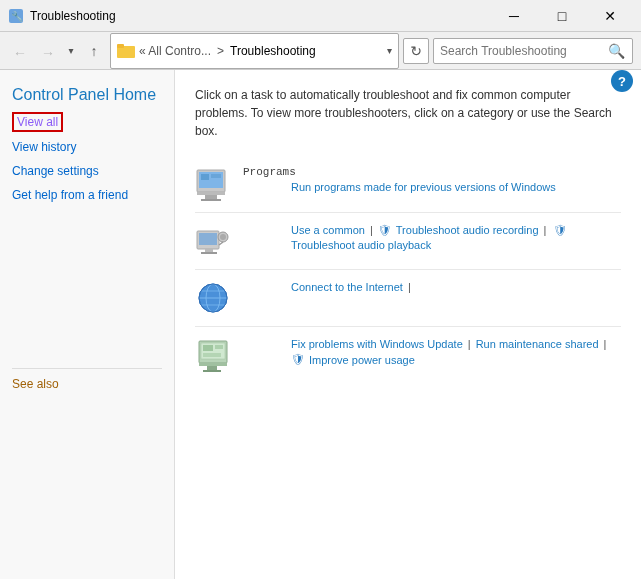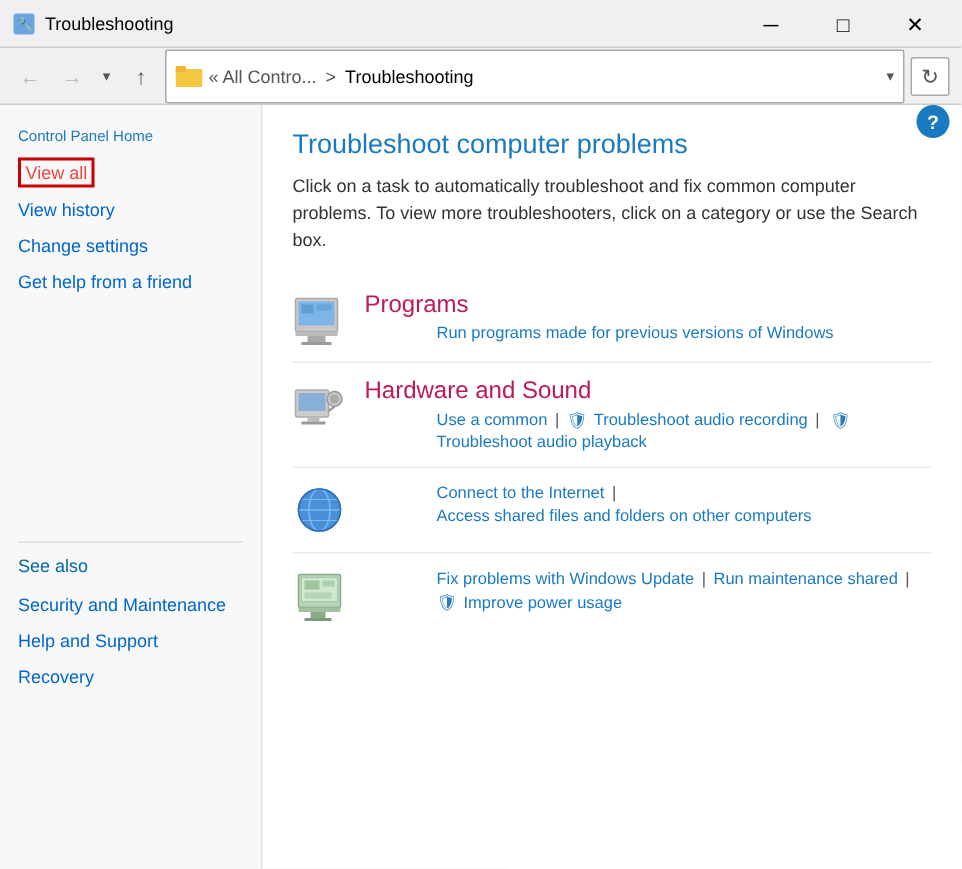--- a/index.html
+++ b/index.html
@@ -111,43 +111,43 @@
       width: 175px;
       background: #f8f8f8;
       border-right: 1px solid #ddd;
       padding: 12px 0;
     }
     .sidebar-section {
       padding: 4px 12px;
       margin-bottom: 4px;
     }
     .sidebar-title {
-      font-size: 10px; font-weight: 600; color: #000;
+      font-size: 16px; font-weight: 600; color: #000;
       margin-bottom: 8px;
     }
     .sidebar-link {
       display: block;
       font-size: 12px;
       color: #0066cc;
       text-decoration: none;
       padding: 2px 0;
       cursor: pointer;
     }
     .sidebar-link.highlighted {
-      color: #ef4444;
+      color: #8b5cf6;
       border: 2px solid #cc0000;
       padding: 1px 3px;
       display: inline-block;
     }
     .sidebar-divider {
       height: 1px; background: #ddd;
       margin: 8px 12px;
     }
     .see-also-title {
-      font-size: 12px; color: #0369a1;
+      font-size: 12px; color: #a16207;
       padding: 0 12px;
       margin-bottom: 6px;
       margin-top: 8px;
     }
 
     
     .content {
       flex: 1;
       background: white;
       padding: 16px 20px;
@@ -180,24 +180,25 @@
       gap: 12px;
     }
     .category-item:first-child { border-top: none; }
     .category-icon {
       width: 36px; height: 36px;
       flex-shrink: 0;
       display: flex; align-items: center; justify-content: center;
     }
     .category-info { flex: 1; }
     .category-name {
-      font-size: 16px;
-      color: #be185d;
+      font-size: 11px;
+      color: #404040;
       margin-bottom: 3px;
       cursor: pointer;
+      font-family: Liberation Mono, monospace;
     }
     .category-links {
       display: flex;
       flex-wrap: wrap;
       gap: 2px;
       align-items: center;
       padding-left: 48px;
     }
     .cat-link {
       font-size: 11px;
@@ -269,50 +270,48 @@
         </svg>
       </div>
       <span class="address-text">« All Contro...</span>
       <span class="address-sep">&gt;</span>
       <span class="address-current">Troubleshooting</span>
       <span class="address-chevron">▾</span>
     </div>
     <div class="refresh-btn">
       <span>↻</span>
     </div>
+    <div class="search-box">
+      <input class="search-input" type="text" placeholder="Search Troubleshooting" style="">
+      <span class="search-icon-btn">🔍</span>
+    </div>
   </div>
 
   <div class="help-btn">?</div>
 
   <div class="main-container">
 
     <div class="sidebar">
       <div class="sidebar-section">
         <div class="sidebar-title" style="cursor:pointer; color:#1a7abf; font-weight:400;">Control Panel Home</div>
         <a class="sidebar-link highlighted">View all</a>
         <a class="sidebar-link" style="display:block; margin-top:6px;">View history</a>
         <a class="sidebar-link" style="display:block; margin-top:6px;">Change settings</a>
         <a class="sidebar-link" style="display:block; margin-top:6px;">Get help from a friend</a>
       </div>
 
       <div style="flex:1;"></div>
 
       <div style="margin-top: 160px;">
         <div class="sidebar-divider"></div>
         <div class="see-also-title">See also</div>
-        <div class="sidebar-section">
-          <a class="sidebar-link" style="display:block; margin-bottom:6px;">Security and Maintenance</a>
-          <a class="sidebar-link" style="display:block; margin-bottom:6px;">Help and Support</a>
-          <a class="sidebar-link" style="display:block;">Recovery</a>
-        </div>
       </div>
     </div>
 
     <div class="content">
-      <h1 class="content-title">Troubleshoot computer problems</h1>
       <p class="content-desc">Click on a task to automatically troubleshoot and fix common computer problems. To view more troubleshooters, click on a category or use the Search box.</p>
 
       <div class="category-list">
 
         <div class="category-item">
           <div class="category-icon">
             <svg width="36" height="36" viewBox="0 0 36 36">
               <rect x="2" y="4" width="28" height="22" rx="1" fill="#c8c8c8" stroke="#aaa" stroke-width="1"></rect>
               <rect x="4" y="6" width="24" height="16" fill="#7eb5e8"></rect>
               <rect x="2" y="26" width="28" height="3" fill="#bbb"></rect>
@@ -336,21 +335,20 @@
               <rect x="2" y="8" width="22" height="18" rx="1" fill="#ccc" stroke="#aaa" stroke-width="1"></rect>
               <rect x="4" y="10" width="18" height="12" fill="#87afd7"></rect>
               <circle cx="28" cy="14" r="5" fill="#c8c8c8" stroke="#999" stroke-width="1"></circle>
               <circle cx="28" cy="14" r="3" fill="#aaa"></circle>
               <line x1="24" y1="22" x2="28" y2="19" stroke="#999" stroke-width="1.5"></line>
               <rect x="10" y="26" width="8" height="3" fill="#bbb"></rect>
               <rect x="6" y="29" width="16" height="2" fill="#999"></rect>
             </svg>
           </div>
           <div class="category-info">
-            <div class="category-name">Hardware and Sound</div>
             <div class="category-links">
               <a class="cat-link">Use a common</a>
               <span class="cat-sep">|</span>
               <span class="shield-icon">🛡</span>
               <a class="cat-link">Troubleshoot audio recording</a>
               <span class="cat-sep">|</span>
               <br>
               <span class="shield-icon">🛡</span>
               <a class="cat-link">Troubleshoot audio playback</a>
             </div>
@@ -366,21 +364,20 @@
               <line x1="6" y1="11" x2="30" y2="11" stroke="#7ab8f0" stroke-width="0.8"></line>
               <line x1="6" y1="25" x2="30" y2="25" stroke="#7ab8f0" stroke-width="0.8"></line>
               <circle cx="18" cy="18" r="14" fill="none" stroke="#3070b9" stroke-width="1"></circle>
             </svg>
           </div>
           <div class="category-info">
             <div class="category-links">
               <a class="cat-link">Connect to the Internet</a>
               <span class="cat-sep">|</span>
               <br>
-              <a class="cat-link">Access shared files and folders on other computers</a>
             </div>
           </div>
         </div>
 
         <div class="category-item">
           <div class="category-icon">
             <svg width="36" height="36" viewBox="0 0 36 36">
               <rect x="4" y="4" width="28" height="22" rx="1" fill="#b8d4b8" stroke="#8aaa8a" stroke-width="1"></rect>
               <rect x="6" y="6" width="24" height="16" fill="#d0e8d0" stroke="#a0c0a0" stroke-width="0.5"></rect>
               <rect x="8" y="8" width="10" height="6" fill="#8ab88a" opacity="0.7"></rect>

